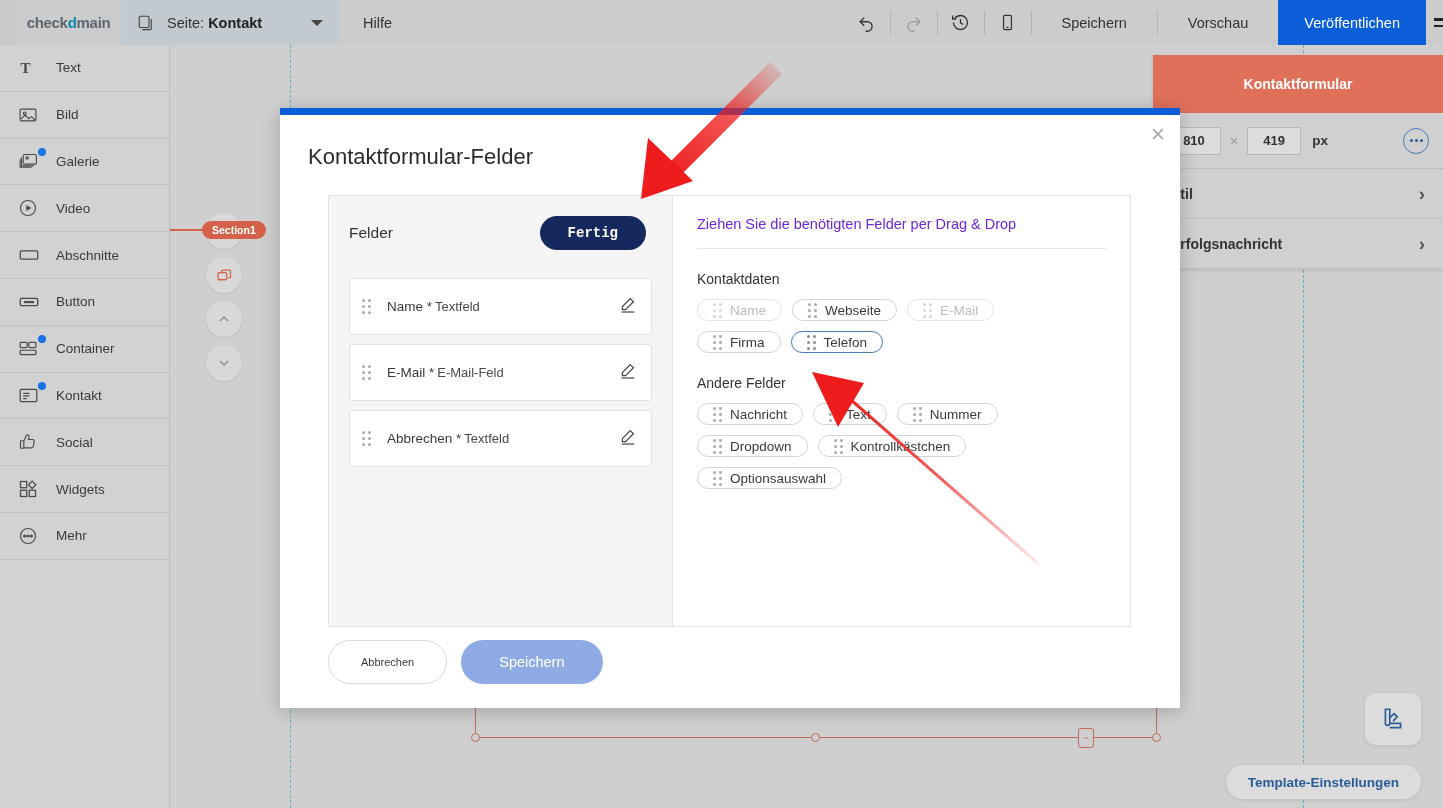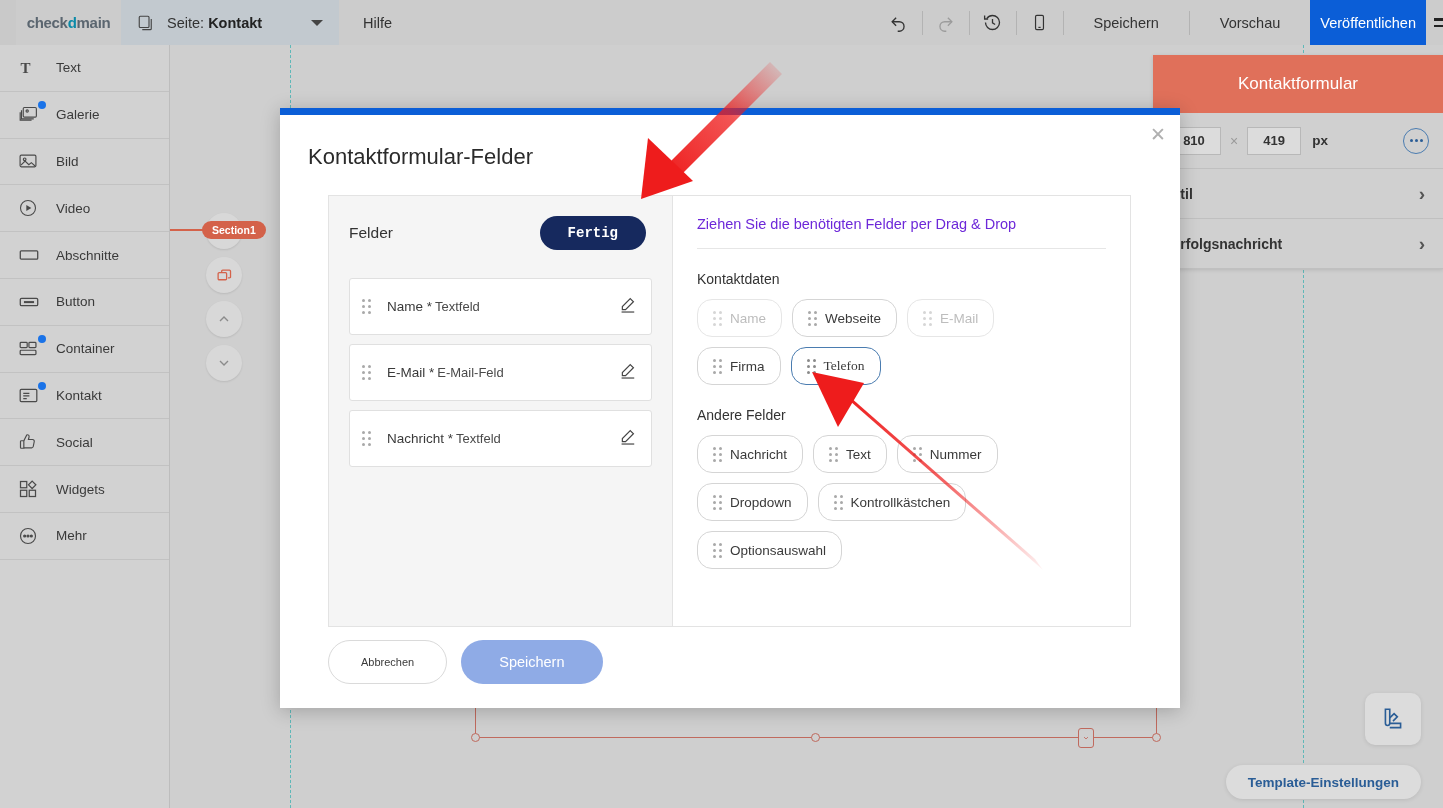--- a/index.html
+++ b/index.html
@@ -49,21 +49,21 @@
     width: 46px; height: 45px; display: flex; align-items: center; justify-content: center;
     cursor: pointer; color: #333;
   }
   .tb-icon.disabled { color: #9c9c9c; cursor: default; }
   .tb-div { width: 1px; height: 24px; background: #b3b3b3; }
   .tb-text {
     height: 45px; display: flex; align-items: center; padding: 0 30px;
     font-size: 14.5px; color: #333; cursor: pointer; font-weight: 500;
   }
   .tb-publish {
-    height: 45px; display: flex; align-items: center; padding: 0 10px;
+    height: 45px; display: flex; align-items: center; padding: 0 26px;
     font-size: 14.5px; color: #fff; background: #0b5ed7; cursor: pointer; font-weight: 500;
   }
   .tb-burger {
     width: 33px; height: 45px; display: flex; flex-direction: column;
     align-items: center; justify-content: center; gap: 4px; cursor: pointer;
   }
   .tb-burger span { display: block; width: 17px; height: 2.5px; background: #222; }
 
   
   .sidebar {
@@ -137,21 +137,21 @@
 
   
   .rightpanel {
     position: absolute; top: 55px; right: 0; width: 290px;
     background: #d0d0d0; z-index: 9;
     box-shadow: 0 1px 4px rgba(0,0,0,0.12);
   }
   .rp-header {
     height: 58px; background: #e0705a; color: #fff;
     display: flex; align-items: center; justify-content: center;
-    font-size: 17px; font-weight: normal;
+    font-size: 14px; font-weight: bold;
   }
   .rp-size-row {
     height: 56px; display: flex; align-items: center; padding: 0 14px;
     border-bottom: 1px solid #c0c0c0; background: #d0d0d0;
   }
   .rp-input {
     width: 54px; height: 28px; background: #dcdcdc; border: 1px solid #b8b8b8;
     display: flex; align-items: center; justify-content: center;
     font-size: 13px; font-weight: bold; color: #333;
   }
@@ -233,27 +233,27 @@
   .fi-texts { display: flex; gap: 3px; }
   .fi-label { font-size: 13.5px; color: #3a3a3a; }
   .fi-type { font-size: 13px; color: #4a4a4a; }
   .pencil { margin-left: auto; color: #444; cursor: pointer; }
 
   .panel-right { flex: 1; background: #fff; padding: 20px 24px; }
   .pr-hint { font-size: 14.5px; color: #6d28d9; padding-bottom: 16px; border-bottom: 1px solid #e6e6e6; }
   .pr-group-title { font-size: 14px; color: #333; margin: 22px 0 12px; }
   .chips { display: flex; flex-wrap: wrap; gap: 10px; max-width: 300px; }
   .chip {
-    height: 38px; padding: 0 15px; border-radius: 15px;
+    height: 22px; padding: 0 15px; border-radius: 15px;
     border: 1px solid #d5d5d5; background: #fff;
     display: inline-flex; align-items: center; gap: 8px;
     font-size: 13.5px; color: #3a3a3a; cursor: pointer; white-space: nowrap; justify-content: flex-end;
   }
   .chip.disabled { color: #bdbdbd; border-color: #e6e6e6; cursor: default; }
-  .chip.active { border: 1.6px solid #4a7cb0; font-family: Liberation Serif, serif; }
+  .chip.active { border: 1.6px solid #4a7cb0; }
   .chip .grip { margin-right: 0; }
   .chip.disabled .grip i { background: #d6d6d6; }
   .chip.active .grip i { background: #8a8a8a; }
 
   .modal-footer {
     position: absolute; left: 48px; bottom: 24px;
     display: flex; align-items: center; gap: 14px;
   }
   .btn-cancel {
     height: 44px; padding: 0 32px; border-radius: 22px;
@@ -354,39 +354,39 @@
     <div class="sb-item">
       <span class="sb-ico">
         <svg width="19" height="19" viewBox="0 0 24 24" fill="currentColor">
             <text x="3" y="19" font-size="19" font-family="Liberation Serif, serif" font-weight="bold">T</text>
           </svg>
       </span>
       <span class="sb-label">Text</span>
     </div>
     <div class="sb-item">
       <span class="sb-ico">
+        <svg width="20" height="20" viewBox="0 0 24 24" fill="none" stroke="currentColor" stroke-width="1.4">
+            <rect x="2.5" y="5" width="19" height="14" rx="1.5"></rect>
+            <circle cx="8" cy="10" r="1.6"></circle>
+            <path d="M3.5 17l5-5 4.5 4.5 3-2.5 4.5 4"></path>
+          </svg>
+      </span>
+      <span class="sb-label">Bild</span>
+    </div>
+    <div class="sb-item">
+      <span class="sb-ico">
         <svg width="21" height="21" viewBox="0 0 24 24" fill="none" stroke="currentColor" stroke-width="1.3">
             <rect x="6" y="4" width="15" height="11" rx="1.3"></rect>
             <path d="M4 7v10h14"></path>
             <path d="M2.5 9.5v9h13"></path>
             <circle cx="10.5" cy="8" r="1.3"></circle>
           </svg>
         <span class="sb-dot"></span>
       </span>
       <span class="sb-label">Galerie</span>
-    </div>
-    <div class="sb-item">
-      <span class="sb-ico">
-        <svg width="20" height="20" viewBox="0 0 24 24" fill="none" stroke="currentColor" stroke-width="1.4">
-            <rect x="2.5" y="5" width="19" height="14" rx="1.5"></rect>
-            <circle cx="8" cy="10" r="1.6"></circle>
-            <path d="M3.5 17l5-5 4.5 4.5 3-2.5 4.5 4"></path>
-          </svg>
-      </span>
-      <span class="sb-label">Bild</span>
     </div>
     <div class="sb-item">
       <span class="sb-ico">
         <svg width="20" height="20" viewBox="0 0 24 24" fill="none" stroke="currentColor" stroke-width="1.3">
             <circle cx="12" cy="12" r="9"></circle>
             <path d="M10 8.5l6 3.5-6 3.5z" fill="currentColor" stroke="none"></path>
           </svg>
       </span>
       <span class="sb-label">Video</span>
     </div>
@@ -577,21 +577,21 @@
         <div class="field-item">
           <span class="grip">
               <i></i>
               <i></i>
               <i></i>
               <i></i>
               <i></i>
               <i></i>
             </span>
           <span class="fi-texts">
-            <span class="fi-label">Nachricht *</span>
+            <span class="fi-label">Abbrechen *</span>
             <span class="fi-type">Textfeld</span>
           </span>
           <span class="pencil">
             <svg width="19" height="19" viewBox="0 0 24 24" fill="none" stroke="currentColor" stroke-width="1.5">
                 <path d="M15.5 4.5l4 4-10 10H5.5v-4z"></path>
                 <path d="M4.5 21.5h16"></path>
               </svg>
           </span>
         </div>
       </div>

